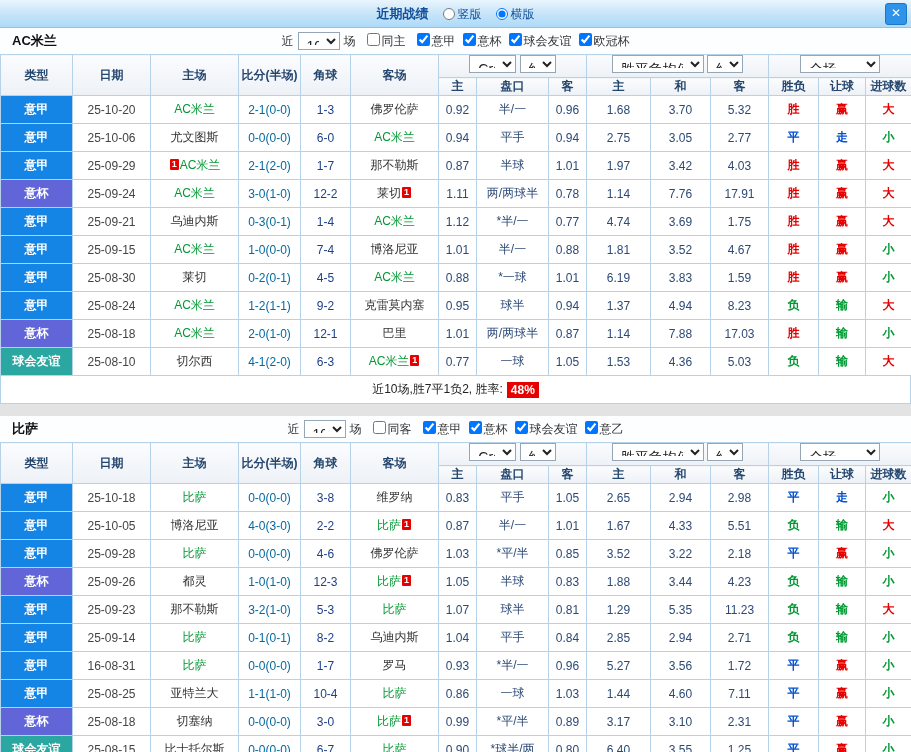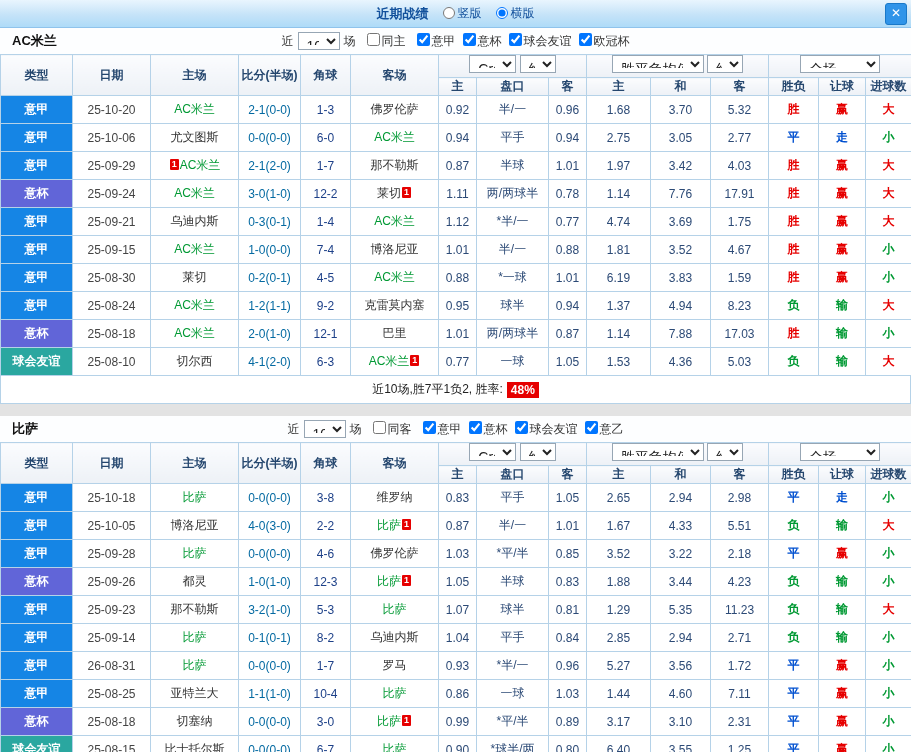--- a/index.html
+++ b/index.html
@@ -53,21 +53,21 @@
   .summary{height:27px;border:1px solid #b5d2e8;border-top:none;display:flex;align-items:center;
            justify-content:center;font-size:12px;color:#222;background:#fff}
   .rate-badge{background:#e60000;color:#fff;font-weight:bold;padding:1px 4px;margin-left:4px}
   .stats{display:inline-flex}
   .section-gap{height:12px;background:#e3e3e3}
 </style>
 </head>
 <body>
 
 <div class="titlebar">
-  <div style="display:flex;align-items:flex-start">
+  <div style="display:flex;align-items:flex-end">
     <span class="title">近期战绩</span>
     <label class="radio">
       <input type="radio" name="layout" style="">
       <span>竖版</span>
     </label>
     <label class="radio">
       <input type="radio" name="layout" checked="" style="">
       <span>横版</span>
     </label>
   </div>
@@ -522,21 +522,21 @@
           <td class="c-odd">0.84</td>
           <td class="c-odd">2.85</td>
           <td class="c-odd">2.94</td>
           <td class="c-odd">2.71</td>
           <td class="c-res c-green">负</td>
           <td class="c-res c-green">输</td>
           <td class="c-res c-green">小</td>
         </tr>
         <tr>
           <td class="c-type" style="background:#1585e5">意甲</td>
-          <td class="c-date">26-08-31</td>
+          <td class="c-date">16-08-31</td>
           <td class="c-team focal">比萨</td>
           <td class="c-score">0-0(0-0)</td>
           <td class="c-corner">1-7</td>
           <td class="c-team ">罗马</td>
           <td class="c-odd">0.93</td>
           <td class="c-odd">*半/一</td>
           <td class="c-odd">0.96</td>
           <td class="c-odd">5.27</td>
           <td class="c-odd">3.56</td>
           <td class="c-odd">1.72</td>

